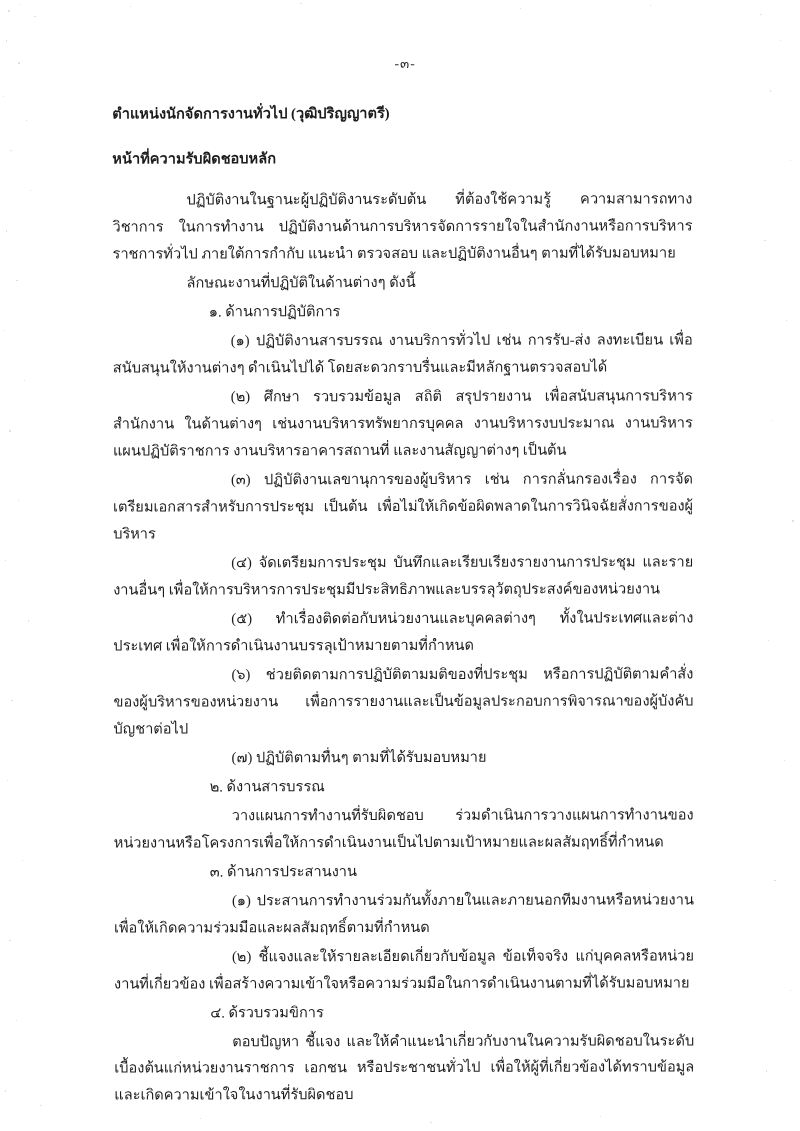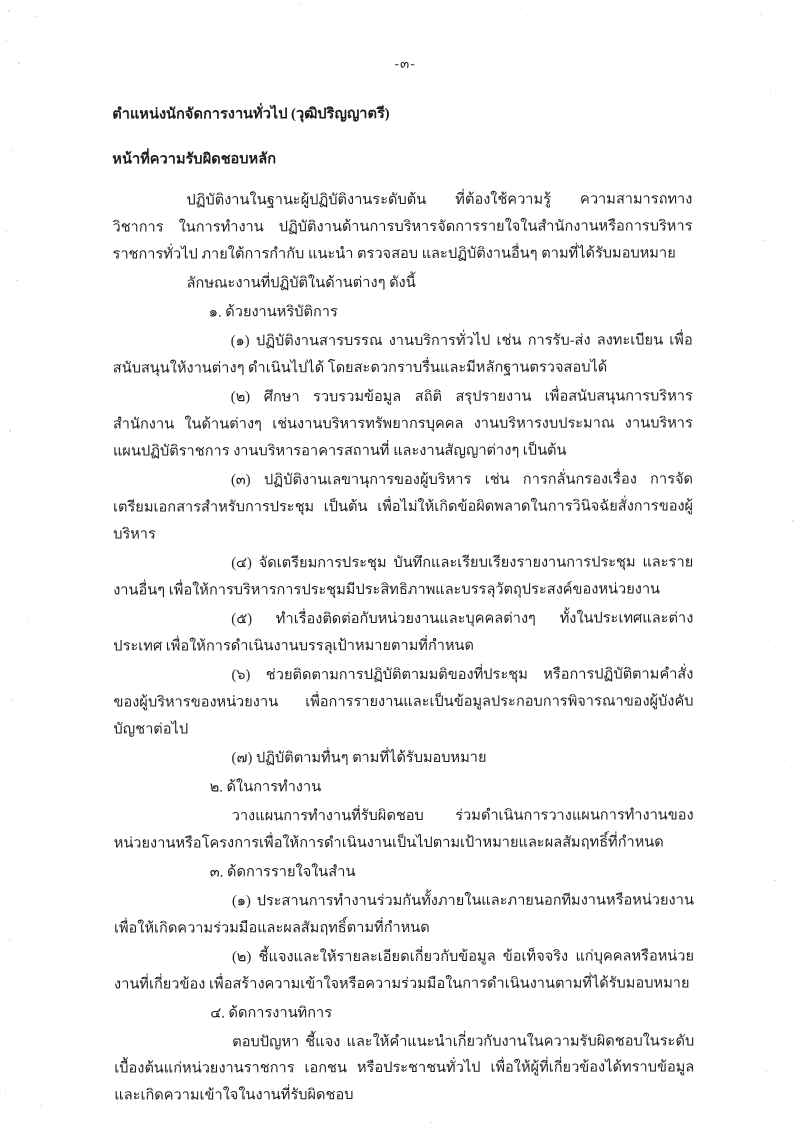--- a/index.html
+++ b/index.html
@@ -81,21 +81,21 @@
     <div class="heading">ตำแหน่งนักจัดการงานทั่วไป (วุฒิปริญญาตรี)</div>
 
     <div class="heading second">หน้าที่ความรับผิดชอบหลัก</div>
 
     <p class="para indent1 block">ปฏิบัติงานในฐานะผู้ปฏิบัติงานระดับต้น ที่ต้องใช้ความรู้ ความสามารถทางวิชาการ ในการทำงาน ปฏิบัติงานด้านการบริหารจัดการรายใจในสำนักงานหรือการบริหารราชการทั่วไป ภายใต้การกำกับ แนะนำ ตรวจสอบ และปฏิบัติงานอื่นๆ ตามที่ได้รับมอบหมาย</p>
 
     <p class="para indent1 block">ลักษณะงานที่ปฏิบัติในด้านต่างๆ ดังนี้</p>
 
     <p class="para indent2">
       <span>๑.</span>
-      <span>ด้วยงานหริบัติการ</span>
+      <span>ด้านการปฏิบัติการ</span>
     </p>
     <p class="para indent3 block">
       <span>(๑)</span>
       <span>ปฏิบัติงานสารบรรณ งานบริการทั่วไป เช่น การรับ-ส่ง ลงทะเบียน เพื่อสนับสนุนให้งานต่างๆ ดำเนินไปได้ โดยสะดวกราบรื่นและมีหลักฐานตรวจสอบได้</span>
     </p>
     <p class="para indent3 block">
       <span>(๒)</span>
       <span>ศึกษา รวบรวมข้อมูล สถิติ สรุปรายงาน เพื่อสนับสนุนการบริหารสำนักงาน ในด้านต่างๆ เช่นงานบริหารทรัพยากรบุคคล งานบริหารงบประมาณ งานบริหารแผนปฏิบัติราชการ งานบริหารอาคารสถานที่ และงานสัญญาต่างๆ เป็นต้น</span>
     </p>
     <p class="para indent3 block">
@@ -114,40 +114,40 @@
       <span>(๖)</span>
       <span>ช่วยติดตามการปฏิบัติตามมติของที่ประชุม หรือการปฏิบัติตามคำสั่งของผู้บริหารของหน่วยงาน เพื่อการรายงานและเป็นข้อมูลประกอบการพิจารณาของผู้บังคับบัญชาต่อไป</span>
     </p>
     <p class="para indent3 block">
       <span>(๗)</span>
       <span>ปฏิบัติตามทื่นๆ ตามที่ได้รับมอบหมาย</span>
     </p>
 
     <p class="para indent2">
       <span>๒.</span>
-      <span>ด้ในการทำงาน</span>
+      <span>ด้งานสารบรรณ</span>
     </p>
     <p class="para indent3 block">วางแผนการทำงานที่รับผิดชอบ ร่วมดำเนินการวางแผนการทำงานของหน่วยงานหรือโครงการเพื่อให้การดำเนินงานเป็นไปตามเป้าหมายและผลสัมฤทธิ์ที่กำหนด</p>
 
     <p class="para indent2">
       <span>๓.</span>
-      <span>ด้ดการรายใจในสำน</span>
+      <span>ด้านการประสานงาน</span>
     </p>
     <p class="para indent3 block">
       <span>(๑)</span>
       <span>ประสานการทำงานร่วมกันทั้งภายในและภายนอกทีมงานหรือหน่วยงาน เพื่อให้เกิดความร่วมมือและผลสัมฤทธิ์ตามที่กำหนด</span>
     </p>
     <p class="para indent3 block">
       <span>(๒)</span>
       <span>ชี้แจงและให้รายละเอียดเกี่ยวกับข้อมูล ข้อเท็จจริง แก่บุคคลหรือหน่วยงานที่เกี่ยวข้อง เพื่อสร้างความเข้าใจหรือความร่วมมือในการดำเนินงานตามที่ได้รับมอบหมาย</span>
     </p>
 
     <p class="para indent2">
       <span>๔.</span>
-      <span>ด้ดการงานทิการ</span>
+      <span>ด้รวบรวมขิการ</span>
     </p>
     <p class="para indent3 block">ตอบปัญหา ชี้แจง และให้คำแนะนำเกี่ยวกับงานในความรับผิดชอบในระดับเบื้องต้นแก่หน่วยงานราชการ เอกชน หรือประชาชนทั่วไป เพื่อให้ผู้ที่เกี่ยวข้องได้ทราบข้อมูลและเกิดความเข้าใจในงานที่รับผิดชอบ</p>
 
   </div>
 </div>
 
 <div class="scan-speckle" style="left: 8px; top: 10px; width: 2px; height: 2px;"></div>
 <div class="scan-speckle" style="left: 20px; top: 4px; width: 1px; height: 1px;"></div>
 <div class="scan-speckle" style="left: 34px; top: 16px; width: 2px; height: 1px;"></div>
 <div class="scan-speckle" style="left: 6px; top: 40px; width: 1px; height: 2px;"></div>

